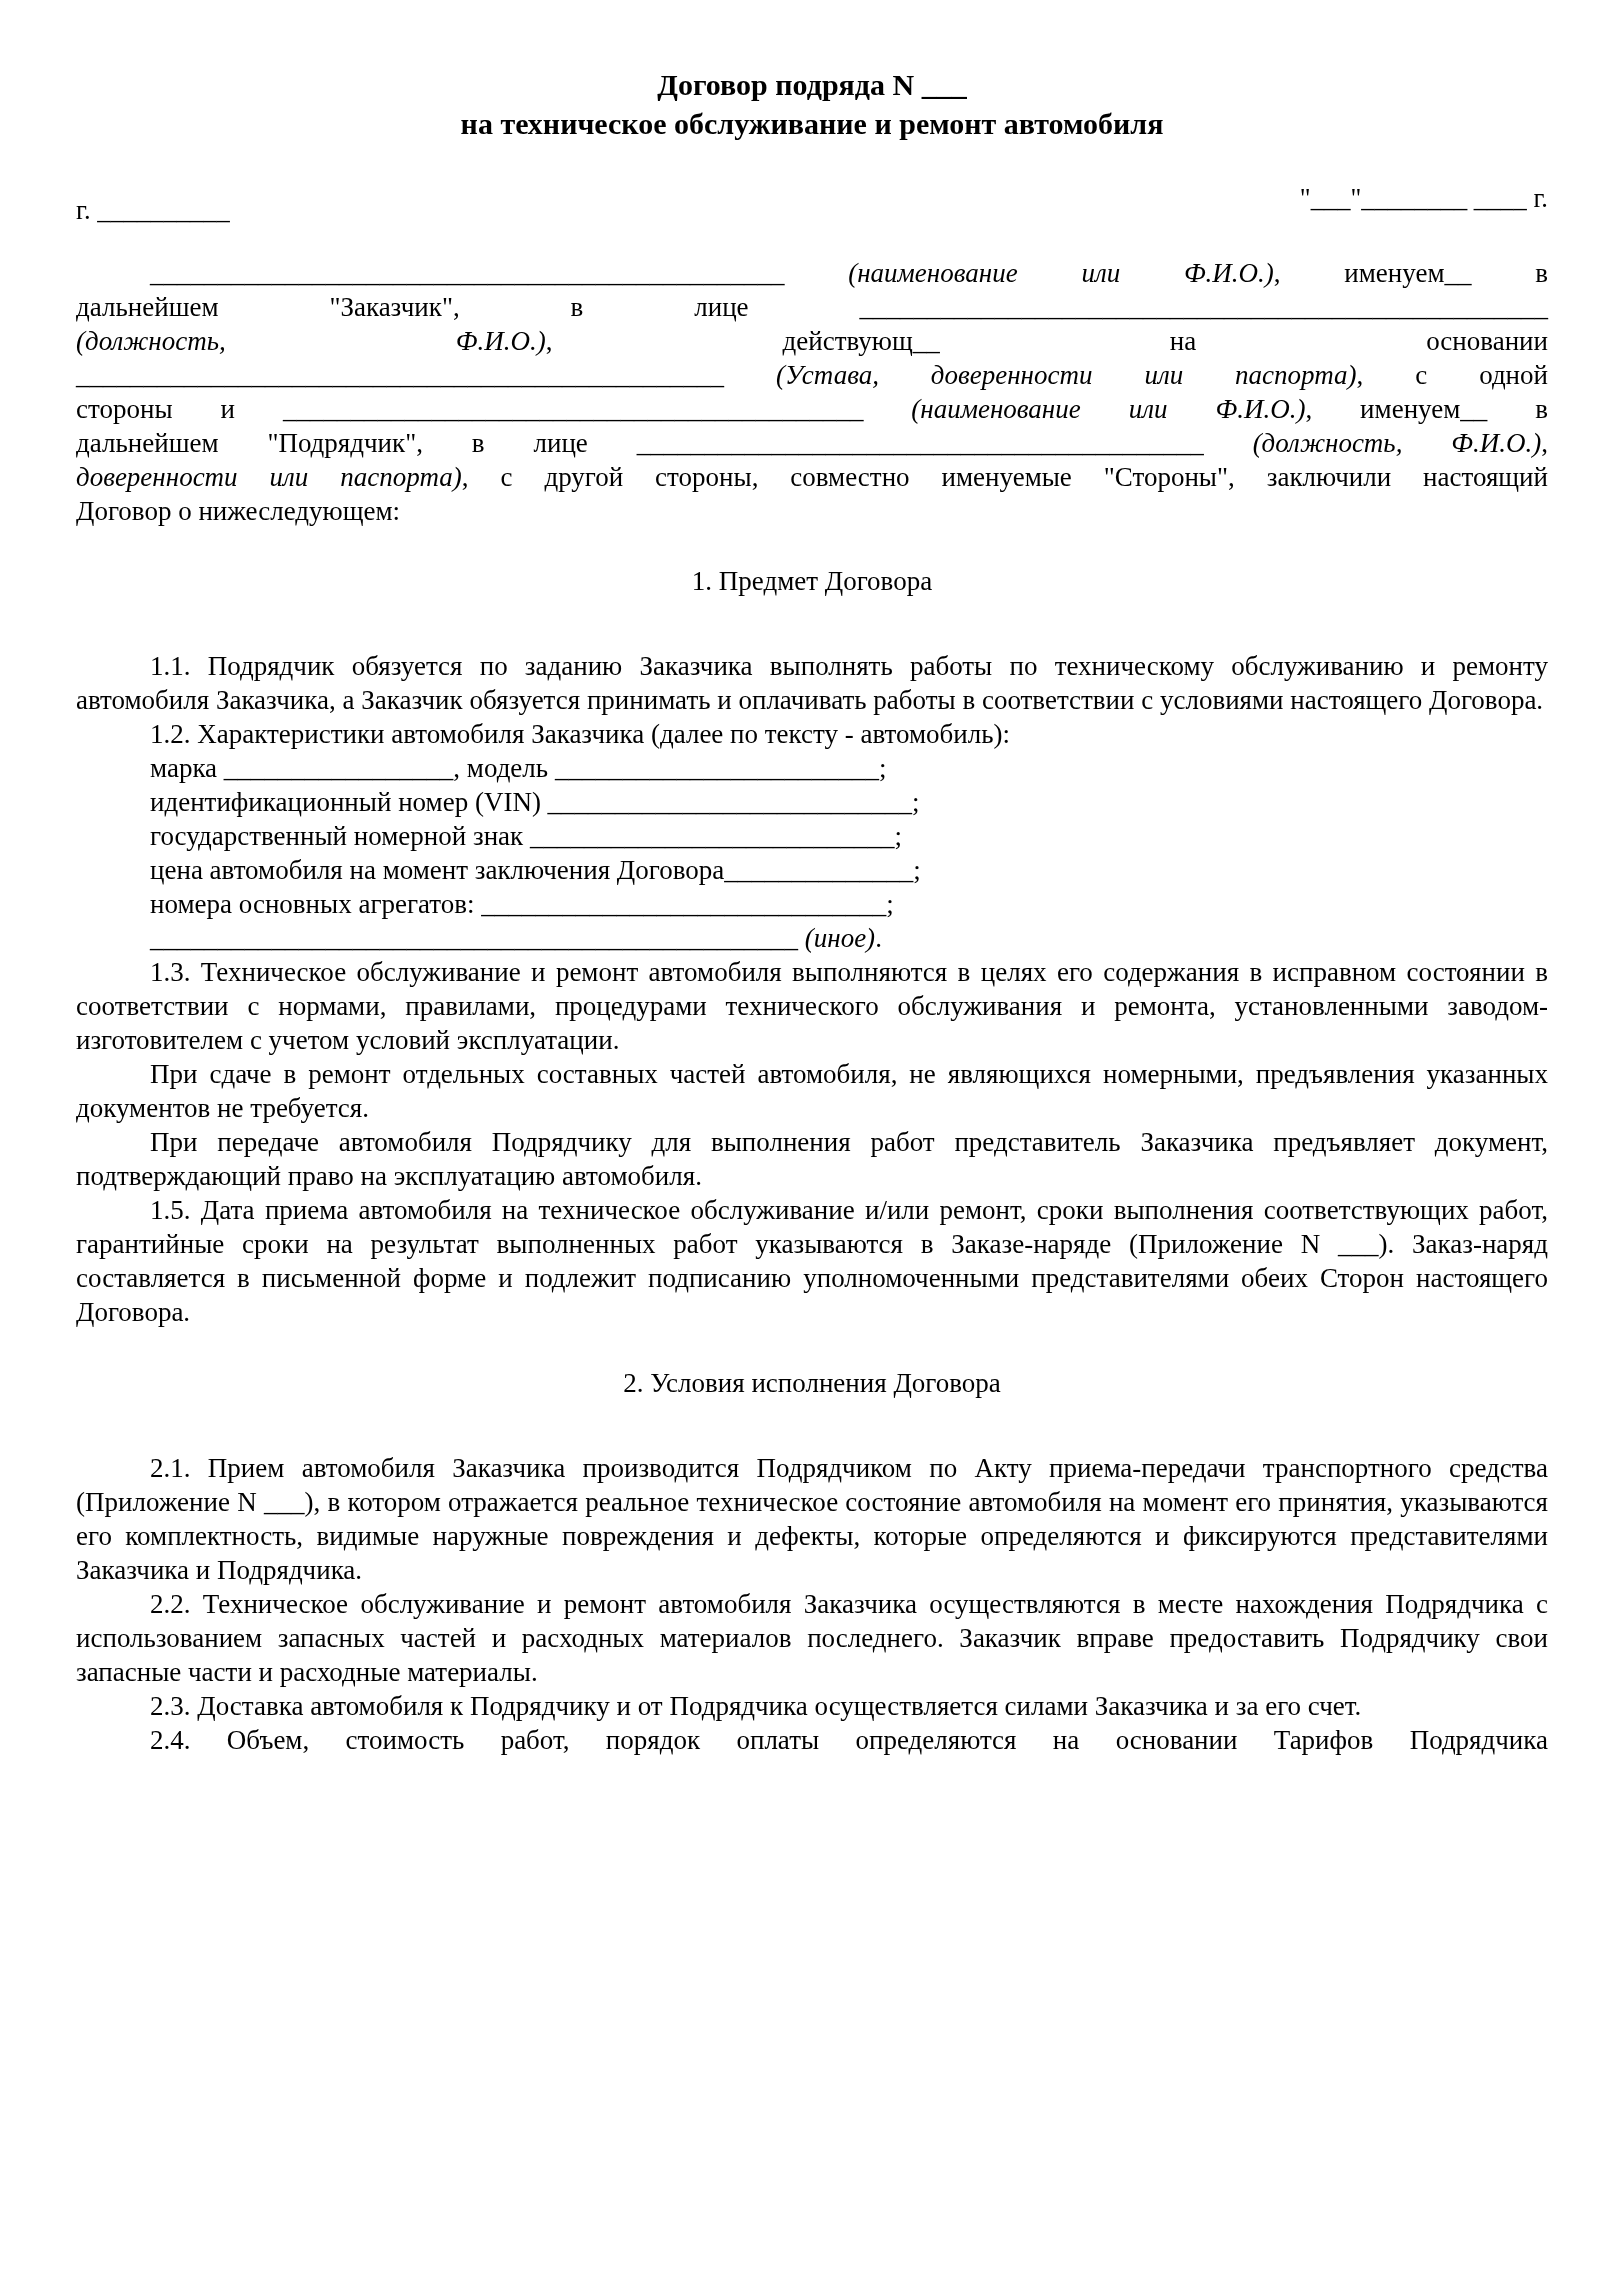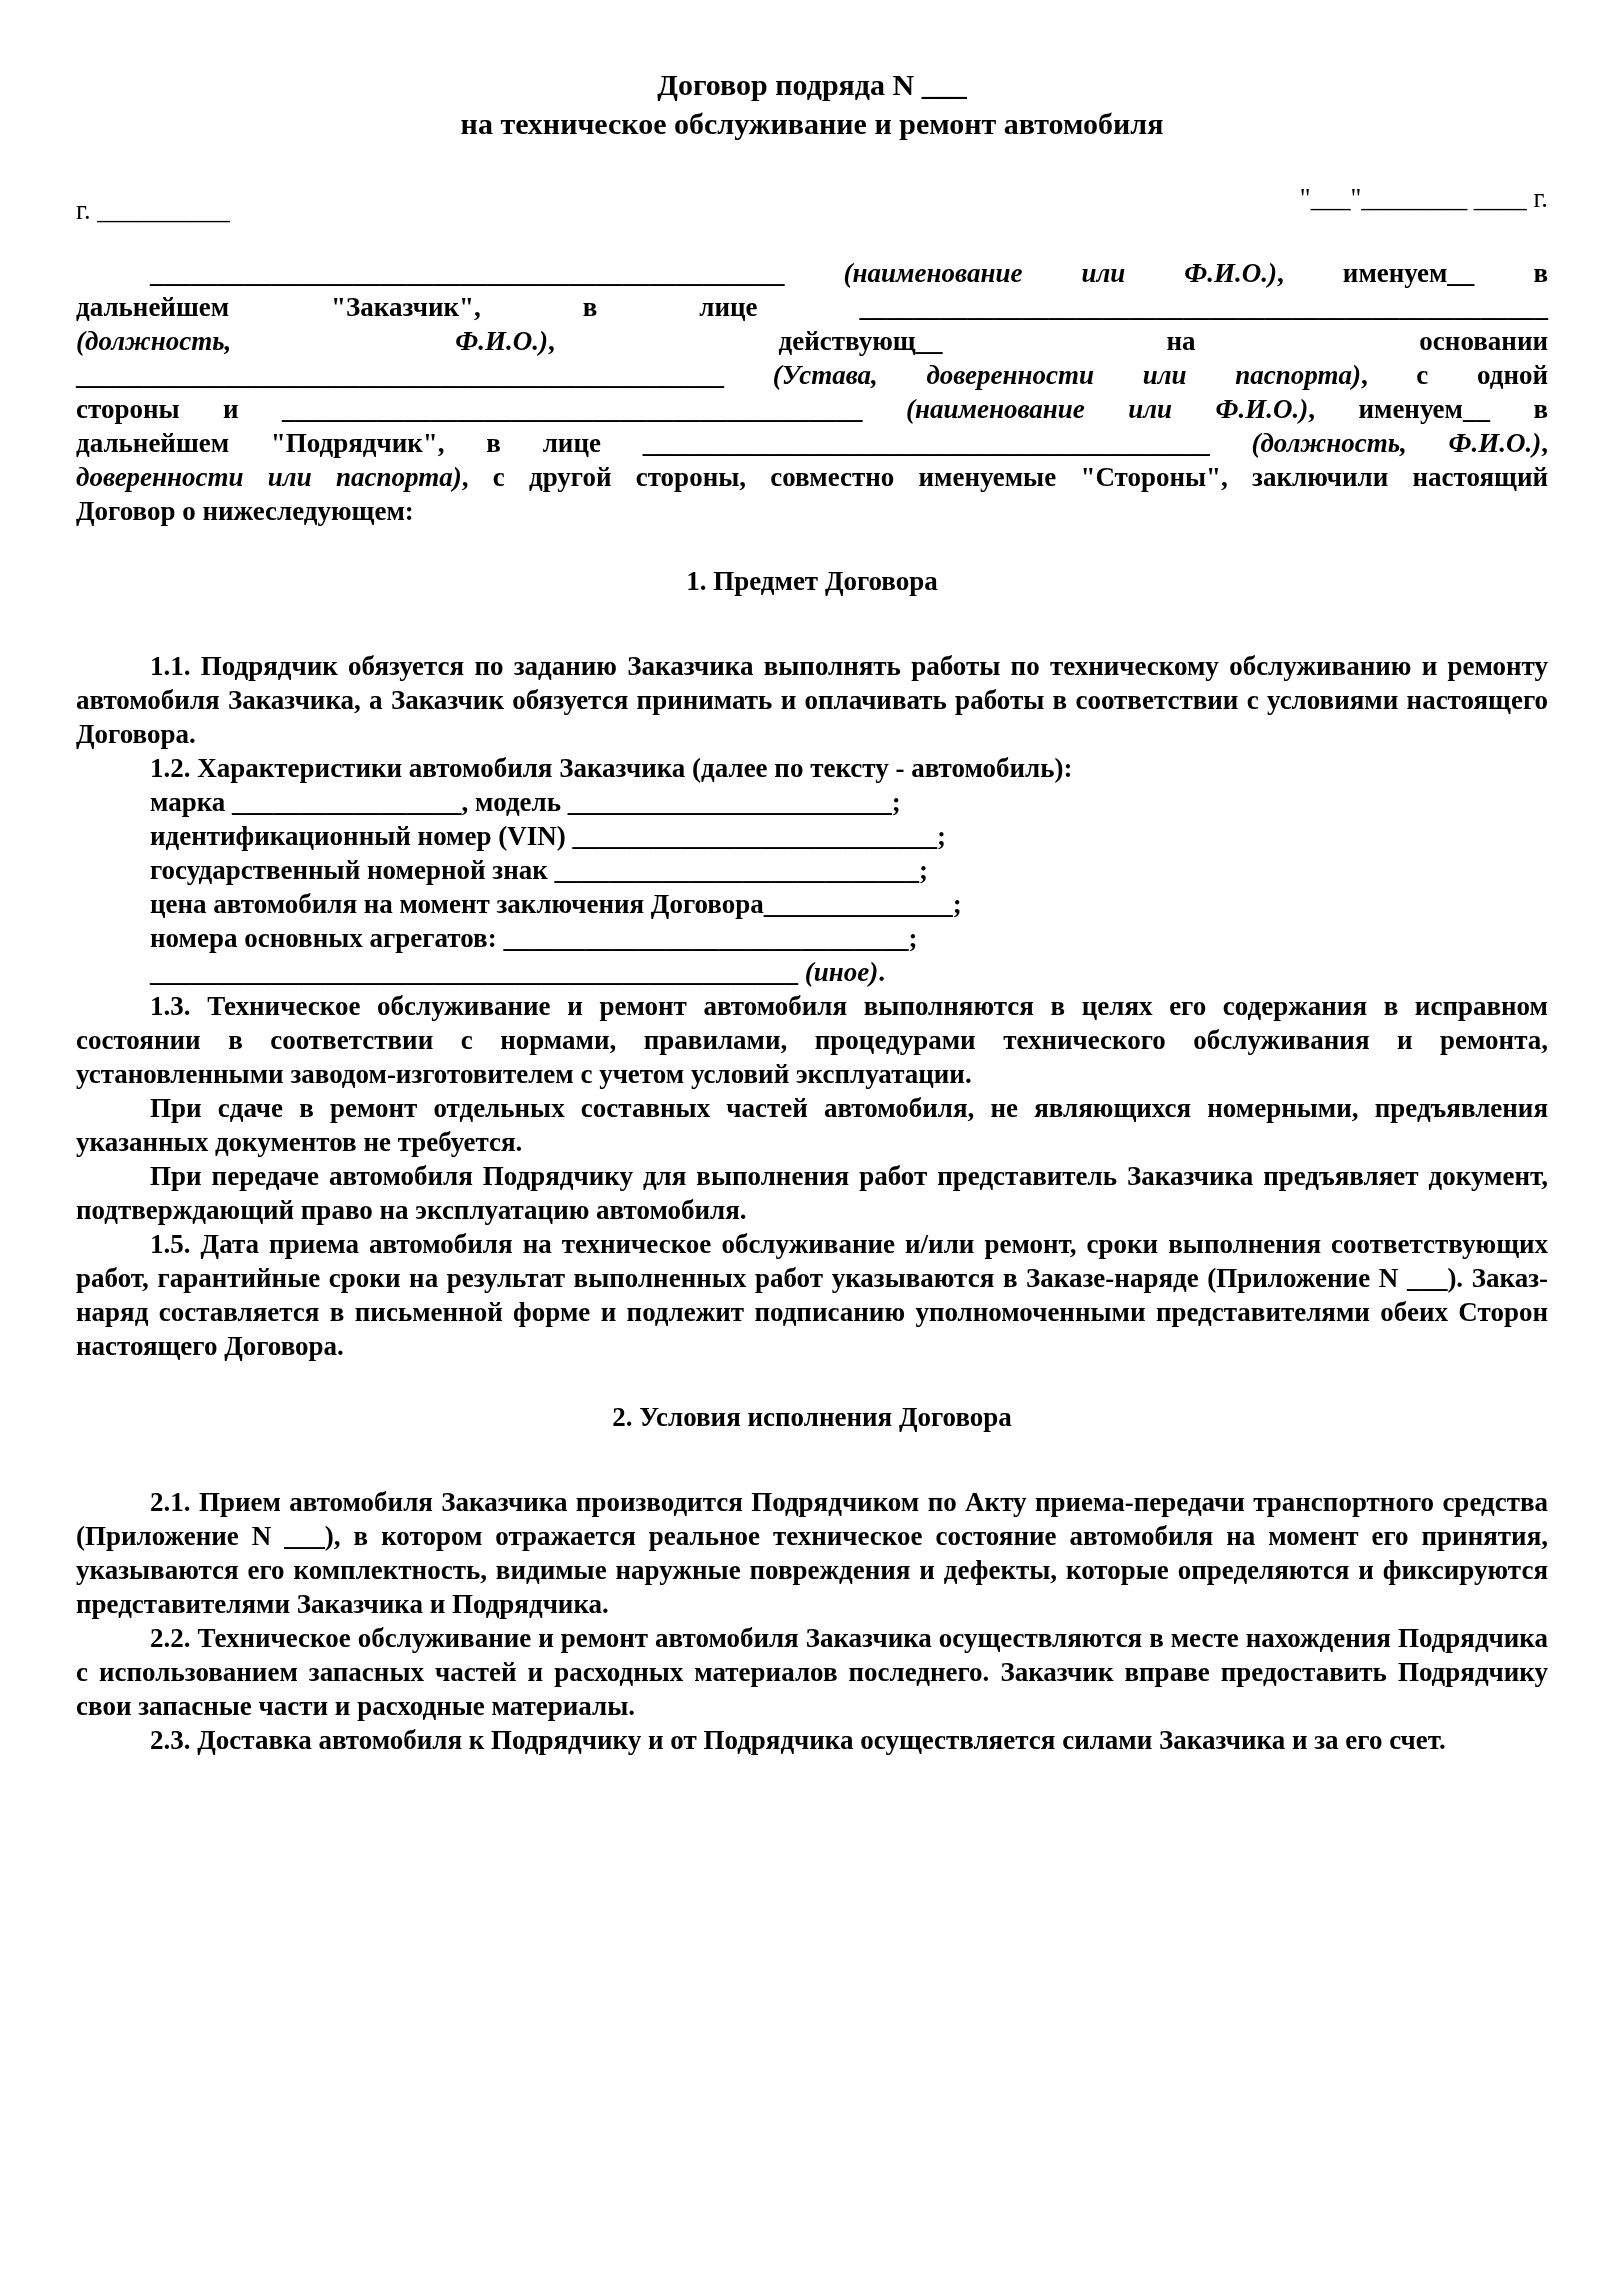--- a/index.html
+++ b/index.html
@@ -7,21 +7,21 @@
     width: 1620px; height: 2293px; overflow: hidden; position: relative;
     font-family: "Liberation Serif", "DejaVu Serif", serif;
     color: #000000;
   }
   .page { position: absolute; left: 76px; top: 61px; width: 1472px; }
   .title { text-align: center; font-weight: bold; font-size: 30px; line-height: 39px; }
   .t1 { margin-top: 4px; }
   .city-date { position: relative; height: 35px; margin-top: 39px; font-size: 26.5px; line-height: 33px; }
   .city-date .left { position: absolute; left: 0; top: 12px; }
   .city-date .right { position: absolute; right: 0; top: 0; }
-  p { margin: 0; font-size: 27px; line-height: 34px; text-align: justify; font-weight: bold; }
+  p { margin: 0; font-size: 27px; line-height: 34px; text-align: justify; }
   .indent { text-indent: 74px; }
   .center { text-align: center; text-indent: 0; }
   .list { padding-left: 74px; text-align: left; }
   i { font-style: italic; }
   .gap-s { height: 39px; }
   .gap-m { height: 51px; }
   .gap-l { height: 54px; }
   .last-j { text-align-last: justify; }
 </style>
 </head>
@@ -68,15 +68,16 @@
   <p class="indent">При передаче автомобиля Подрядчику для выполнения работ представитель Заказчика предъявляет документ, подтверждающий право на эксплуатацию автомобиля.</p>
   <p class="indent">1.5. Дата приема автомобиля на техническое обслуживание и/или ремонт, сроки выполнения соответствующих работ, гарантийные сроки на результат выполненных работ указываются в Заказе-наряде (Приложение N ___). Заказ-наряд составляется в письменной форме и подлежит подписанию уполномоченными представителями обеих Сторон настоящего Договора.</p>
 
   <div class="gap-l"></div>
   <p class="center" style="margin-top:-17.6px;">2. Условия исполнения Договора</p>
   <div class="gap-m"></div>
 
   <p class="indent">2.1. Прием автомобиля Заказчика производится Подрядчиком по Акту приема-передачи транспортного средства (Приложение N ___), в котором отражается реальное техническое состояние автомобиля на момент его принятия, указываются его комплектность, видимые наружные повреждения и дефекты, которые определяются и фиксируются представителями Заказчика и Подрядчика.</p>
   <p class="indent">2.2. Техническое обслуживание и ремонт автомобиля Заказчика осуществляются в месте нахождения Подрядчика с использованием запасных частей и расходных материалов последнего. Заказчик вправе предоставить Подрядчику свои запасные части и расходные материалы.</p>
   <p class="indent">2.3. Доставка автомобиля к Подрядчику и от Подрядчика осуществляется силами Заказчика и за его счет.</p>
+  <p class="indent last-j">2.4. Объем, стоимость работ, порядок оплаты определяются на основании Тарифов Подрядчика</p>
 
 </div>
 
 
 </body></html>

